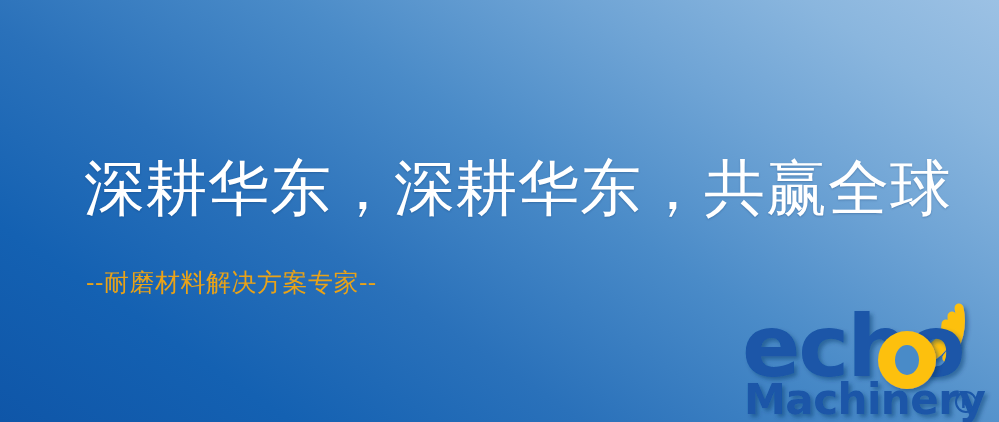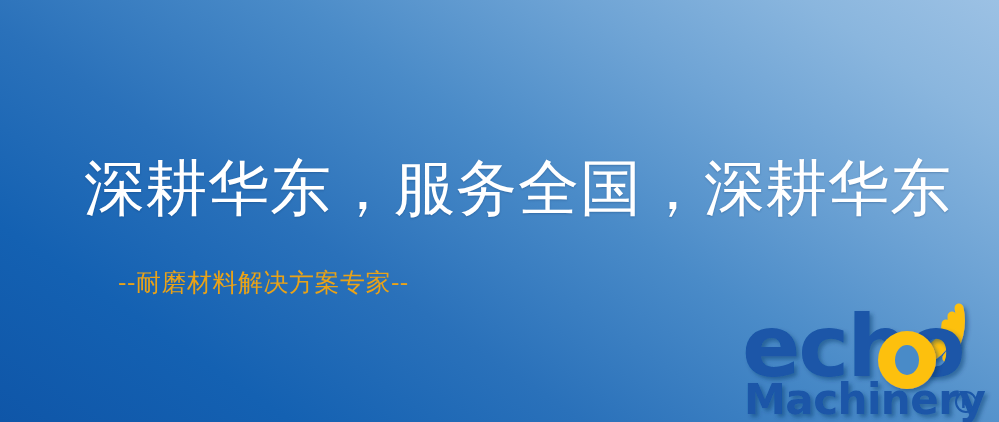--- a/index.html
+++ b/index.html
@@ -41,41 +41,40 @@
   #subtitle {
     position: absolute;
     left: 86px;
     top: 266px;
     font-family: "DejaVu Serif", "Liberation Serif", serif;
     font-size: 25px;
     line-height: 34px;
     letter-spacing: 0.5px;
     color: #eaa317;
     white-space: nowrap;
-    margin-left: 32px;
   }
   
   #logo {
     position: absolute;
     left: 742px;
     top: 292px;
     width: 257px;
     height: 130px;
     text-align: right;
   }
   #logo svg {
     display: block;
   }
 </style>
 </head>
 <body>
 
 <div id="banner">
 
-  <div id="headline">深耕华东，服务全国，深耕华东</div>
+  <div id="headline">深耕华东，深耕华东，共赢全球</div>
 
   <div id="subtitle">--耐磨材料解决方案专家--</div>
 
   <div id="logo">
     <svg width="257" height="130" viewBox="0 0 257 130" xmlns="http://www.w3.org/2000/svg">
       <defs>
         <filter id="dropsh" x="-20%" y="-20%" width="150%" height="150%">
           <feDropShadow dx="3" dy="3" stdDeviation="2.2" flood-color="#0d3566" flood-opacity="0.45"></feDropShadow>
         </filter>
       </defs>

